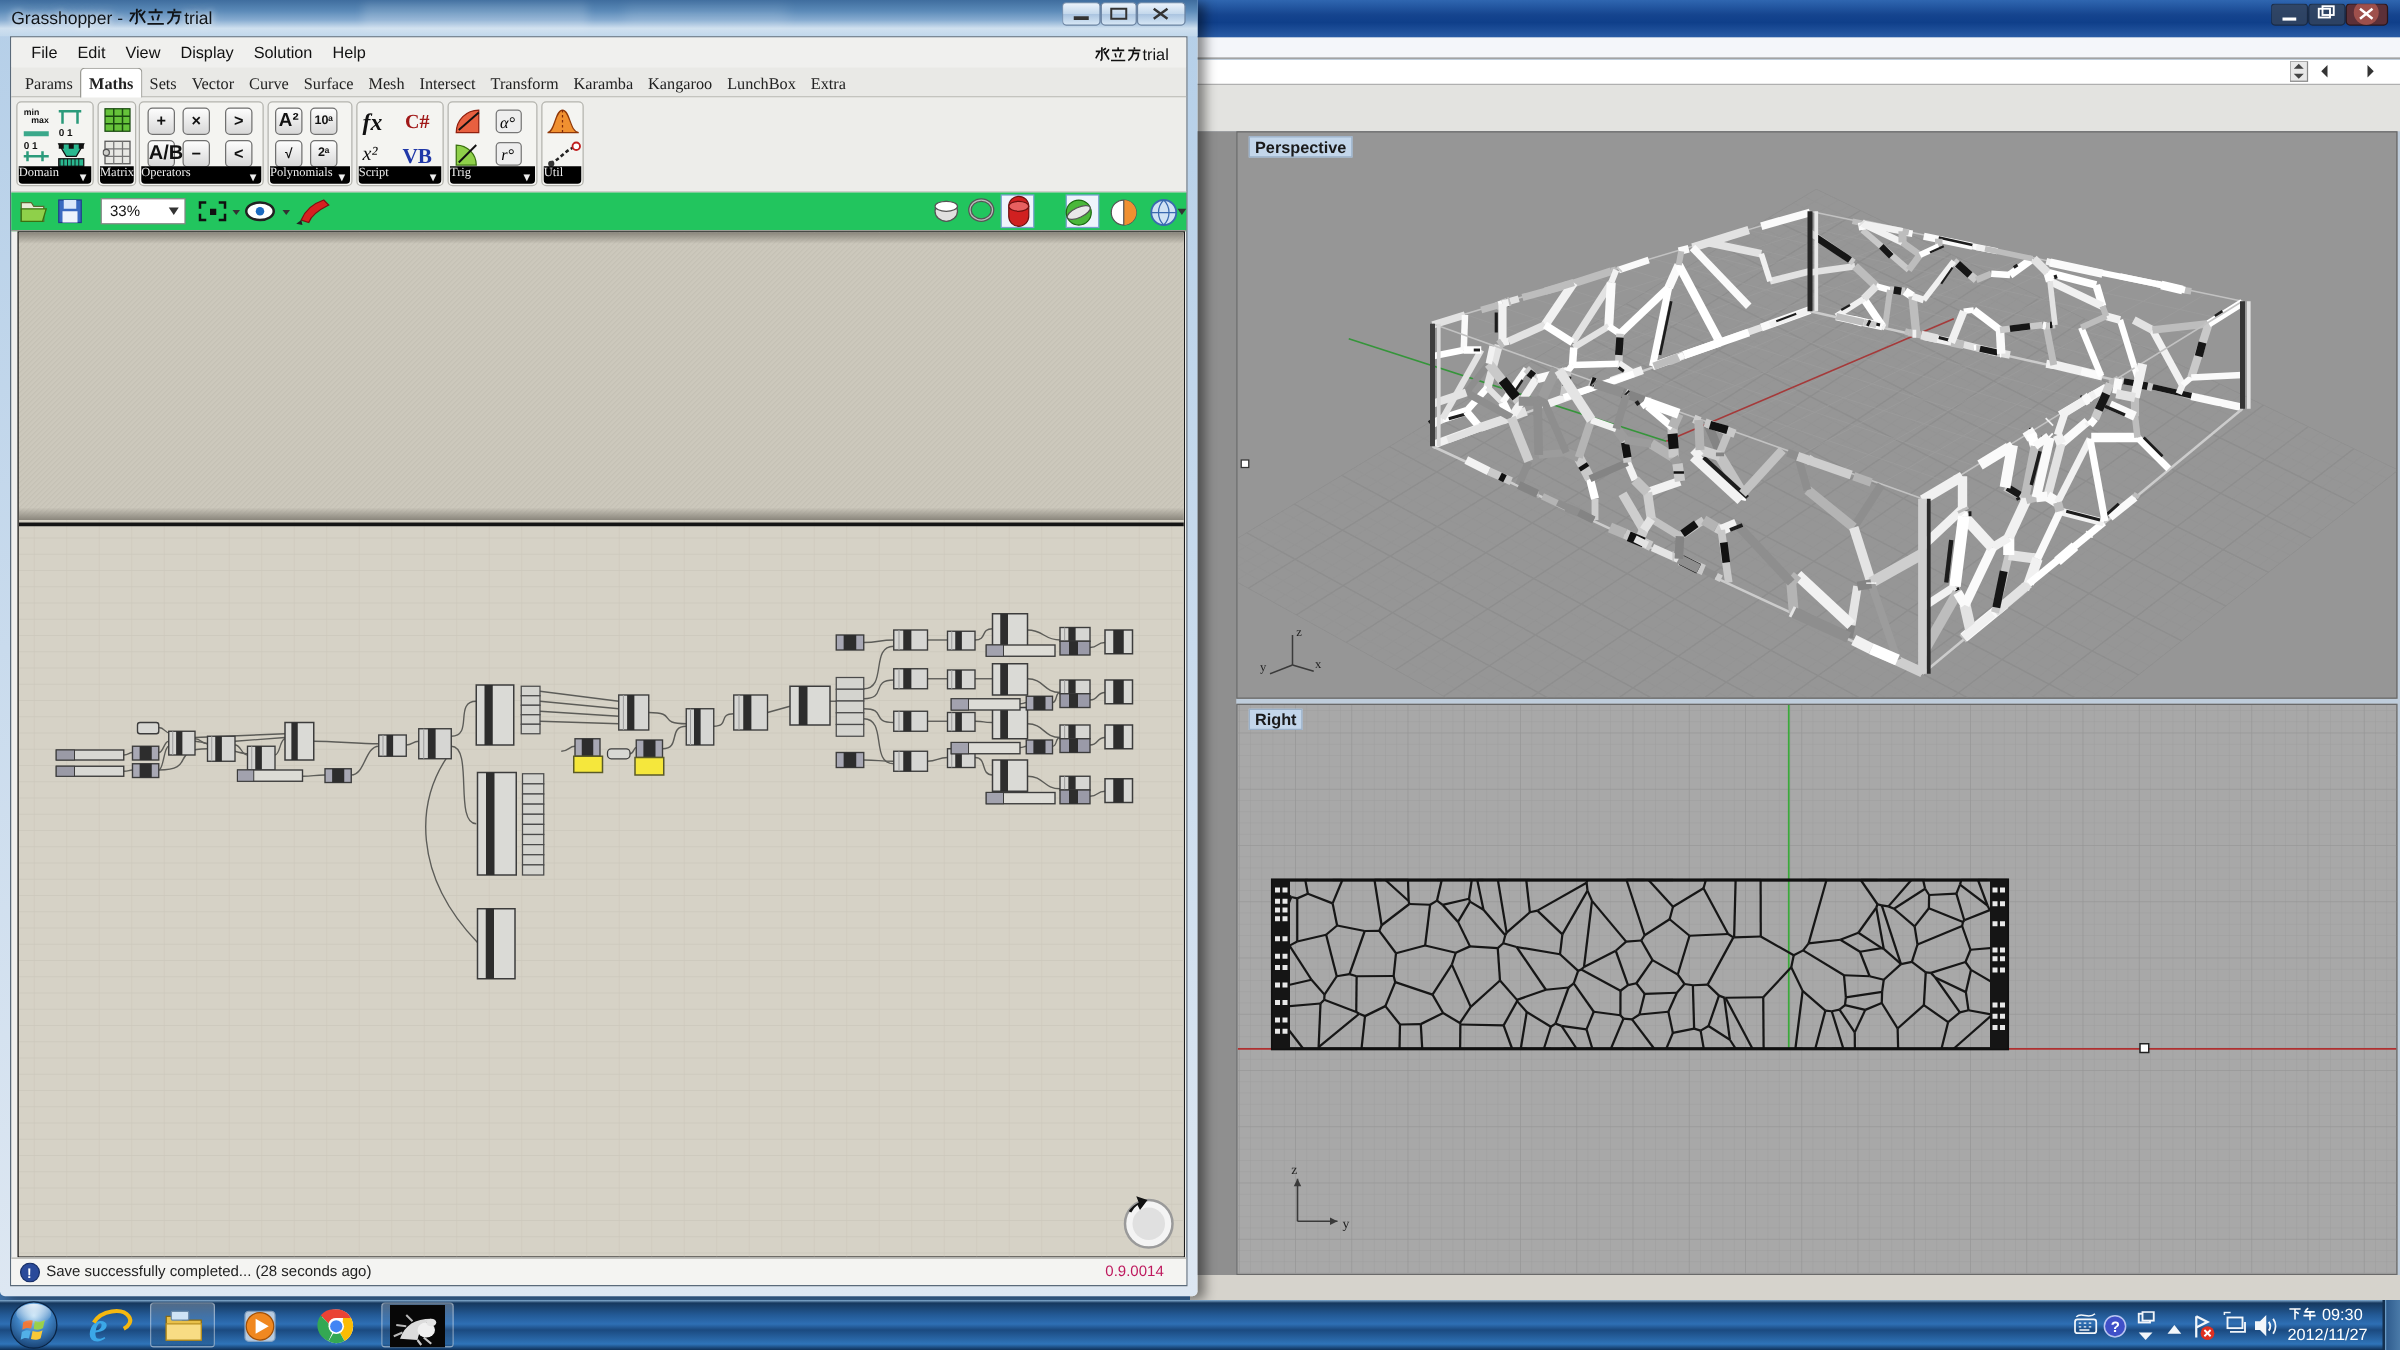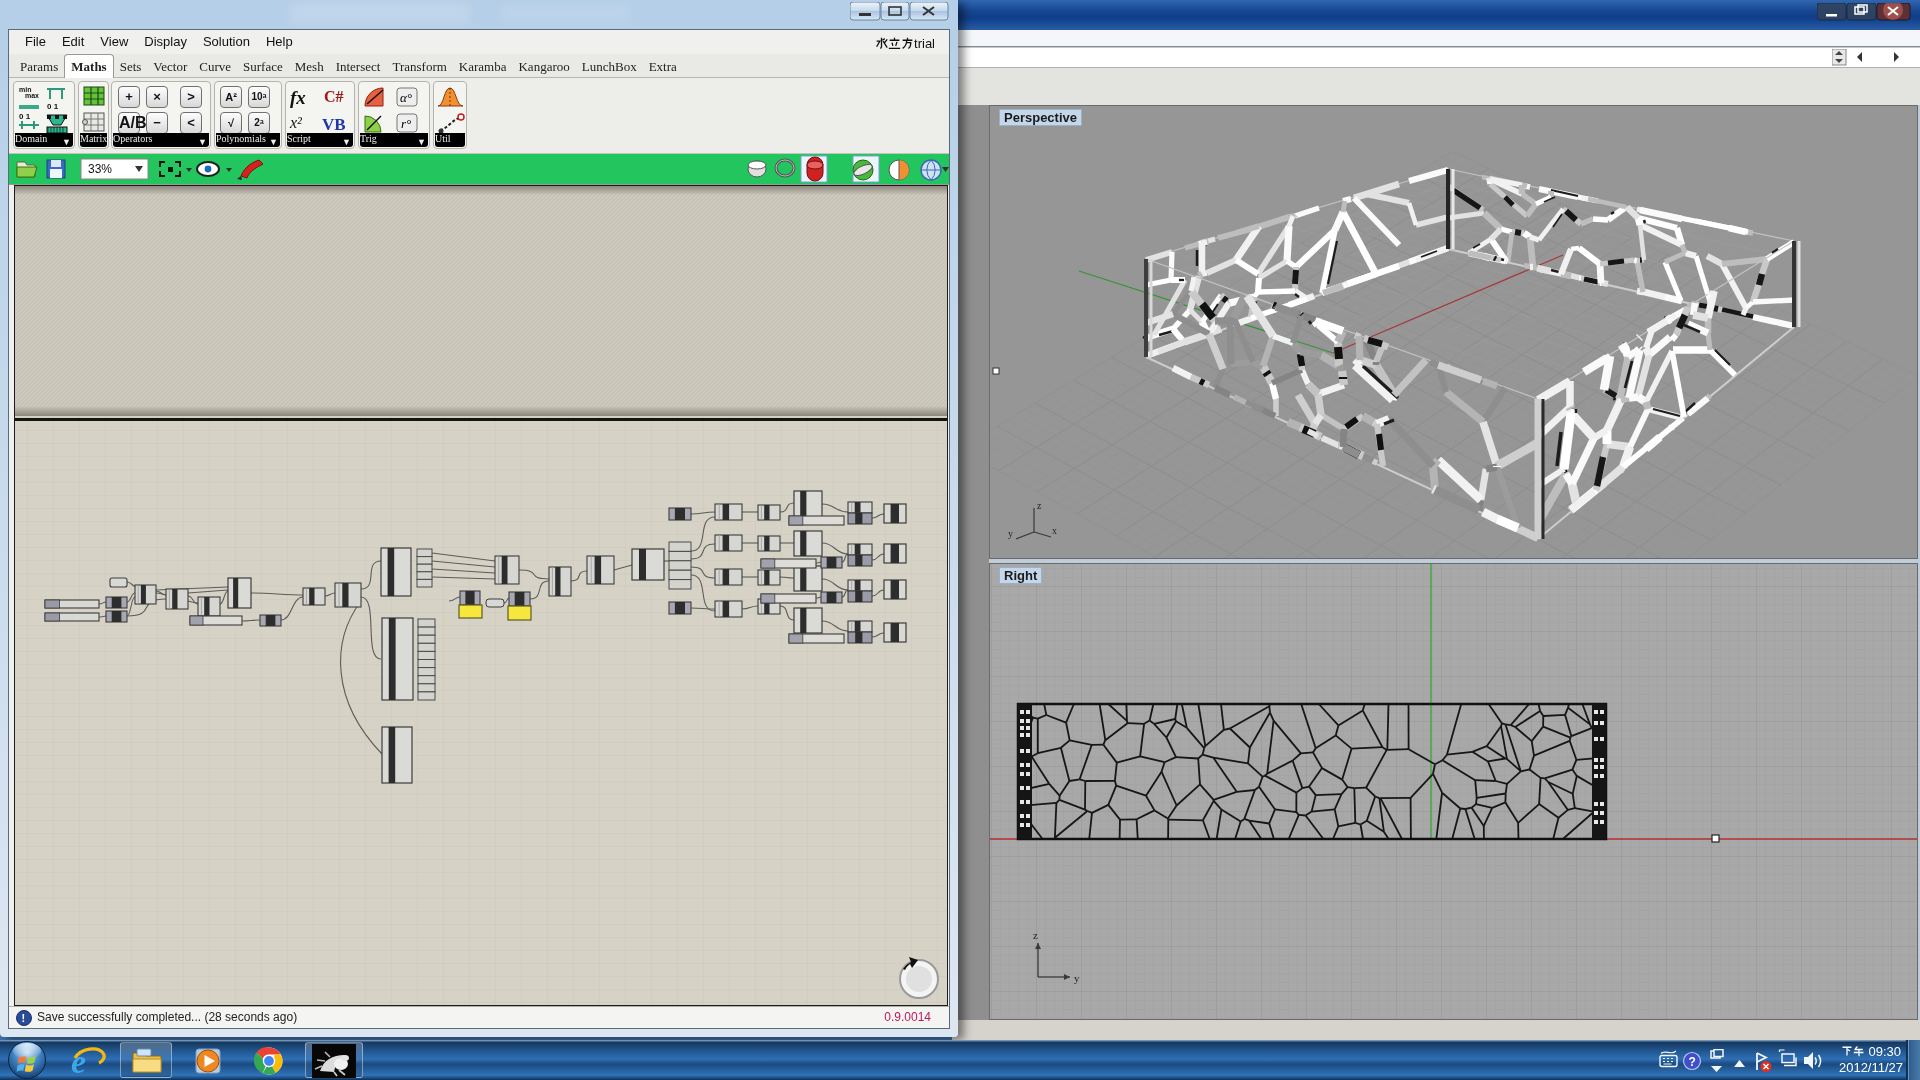--- a/index.html
+++ b/index.html
@@ -1141,20 +1141,31 @@
 <svg class="abs" style="left:36px;bottom:28px" width="60" height="62" font-family="Liberation Serif,serif">
 <line x1="12" y1="48" x2="12" y2="14" stroke="#3a3a3a" stroke-width="1.3"></line>
 <line x1="12" y1="48" x2="44" y2="48" stroke="#3a3a3a" stroke-width="1.3"></line>
 <path d="M12 14 l-3 6 h6 Z M44 48 l-6 -3 v6 Z" fill="#3a3a3a"></path>
 <text x="7" y="10" font-size="11" fill="#222">z</text>
           <text x="48" y="53" font-size="11" fill="#222">y</text>
 </svg></div>
       <div class="abs" style="left:0;top:1020px;right:0;height:20px;background:#d6d3cc"></div>
     </div>
     <div id="gh" class="abs">
+      <div id="gh-title" class="abs">
+        <span>Grasshopper - <svg width="45" height="15" viewBox="0 0 48 16" style="vertical-align:-2px">
+<g stroke="#101418" stroke-width="1.6" fill="none">
+<path d="M8 1 V13 M8 13 l-1.5 1"></path>
+              <path d="M2 5 h4 l-4 7"></path>
+              <path d="M9 4 l3 -2 M10 5 l5 8 M15 3 l-4 5"></path>
+<path d="M24 1 v3 M18 4 h12 M21 7 l1 4 M27 6 l-1.5 5 M17 14 h14"></path>
+<path d="M40 1 v2 M34 4 h12 M39 4 c0 5 -2 8 -5 10 M39 7 h5 c0 4 -1 6 -3 7"></path>
+</g>
+          </svg>trial</span>
+      </div>
       <div class="abs" style="left:290px;top:3px;width:180px;height:20px;background:rgba(255,255,255,0.15);border-radius:3px;filter:blur(4px)"></div>
       <div class="abs" style="left:500px;top:5px;width:130px;height:16px;background:rgba(255,255,255,0.11);border-radius:3px;filter:blur(5px)"></div>
       <svg class="abs" style="left:850px;top:2px" width="100" height="20">
 <defs>
           <linearGradient id="glassbtn" x1="0" y1="0" x2="0" y2="1">
 <stop offset="0" stop-color="#eef5fc"></stop>
             <stop offset="0.5" stop-color="#c4d8ec"></stop>
 <stop offset="0.52" stop-color="#aac4e0"></stop>
             <stop offset="1" stop-color="#d8e8f6"></stop>
           </linearGradient>
@@ -1213,21 +1224,21 @@
             <div class="btn" style="left:6px;top:4px">+</div>
             <div class="btn" style="left:34px;top:4px">×</div>
             <div class="btn" style="left:68px;top:4px">&gt;</div>
             <div class="btn" style="left:6px;top:30px;font-size:16px">A/B</div>
             <div class="btn" style="left:34px;top:30px">−</div>
             <div class="btn" style="left:68px;top:30px">&lt;</div>
             <div class="lbl">Operators</div>
             <span style="position:absolute;right:3px;bottom:1px;color:#eee;font-size:9px">▼</span>
           </div>
           <div class="grp" style="left:205px;width:68px">
-            <div class="btn" style="left:5px;top:4px;font-size:11px">A²</div>
+            <div class="btn" style="left:5px;top:4px;font-size:15px">A²</div>
             <div class="btn" style="left:33px;top:4px;font-size:10px">10ᵃ</div>
             <div class="btn" style="left:5px;top:30px;font-size:11px">√</div>
             <div class="btn" style="left:33px;top:30px;font-size:10px">2ᵃ</div>
             <div class="lbl">Polynomials</div>
             <span style="position:absolute;right:3px;bottom:1px;color:#eee;font-size:9px">▼</span>
           </div>
           <div class="grp" style="left:276px;width:70px">
             <svg class="abs" style="left:2px;top:2px" width="64" height="52" font-family="Liberation Serif,serif">
 <text x="2" y="20" font-size="19" font-style="italic" font-weight="bold" fill="#111">fx</text>
 <text x="36" y="18" font-size="16" font-weight="bold" fill="#a01818">C#</text>
@@ -1742,20 +1753,20 @@
 <circle cx="108" cy="17.5" r="5.5" fill="#e03020"></circle>
 <path d="M105.5 15 l5 5 M110.5 15 l-5 5" stroke="#fff" stroke-width="1.5"></path>
 <g fill="none" stroke="#f2f6fa" stroke-width="1.5">
 <rect x="124" y="5" width="12" height="8.5"></rect>
           <path d="M126 16.5 h12 v-8"></path>
 <path d="M121.5 3 v-2 h5" stroke-width="1.2"></path>
         </g>
 <path d="M146 8 v7 h4 l5 5 V3 l-5 5 Z" fill="#f2f6fa"></path>
 <path d="M157 8.5 a6 6 0 0 1 0 7 M160.5 6 a10.5 10.5 0 0 1 0 12" fill="none" stroke="#f2f6fa" stroke-width="1.5"></path>
 </svg>
-      <div class="abs" style="left:1830px;top:4px;width:82px;color:#fff;font-size:13px;text-align:center;line-height:16px;white-space:nowrap"><svg width="24" height="12" viewBox="0 0 32 16" style="vertical-align:-1px">
+      <div class="abs" style="left:1830px;top:4px;width:82px;color:#fff;font-size:13px;text-align:left;line-height:16px;white-space:nowrap"><svg width="24" height="12" viewBox="0 0 32 16" style="vertical-align:-1px">
 <g stroke="#ffffff" stroke-width="1.7" fill="none">
 <path d="M2 3 h12 M8 3 v11 M9 6 l3 2"></path>
 <path d="M22 2 l-3 3 M18 6 h11 M17 10 h13 M24 6 v9"></path>
 </g>
         </svg> 09:30<br>2012/11/27</div>
       <div class="abs" style="left:1906px;top:0;width:14px;height:40px;background:linear-gradient(90deg,#2d5a8c,#4a7aa8);border-left:2px solid #14304f;box-shadow:inset 1px 0 0 #6a9ac4"></div>
     </div>
   </div>
 </body></html>

